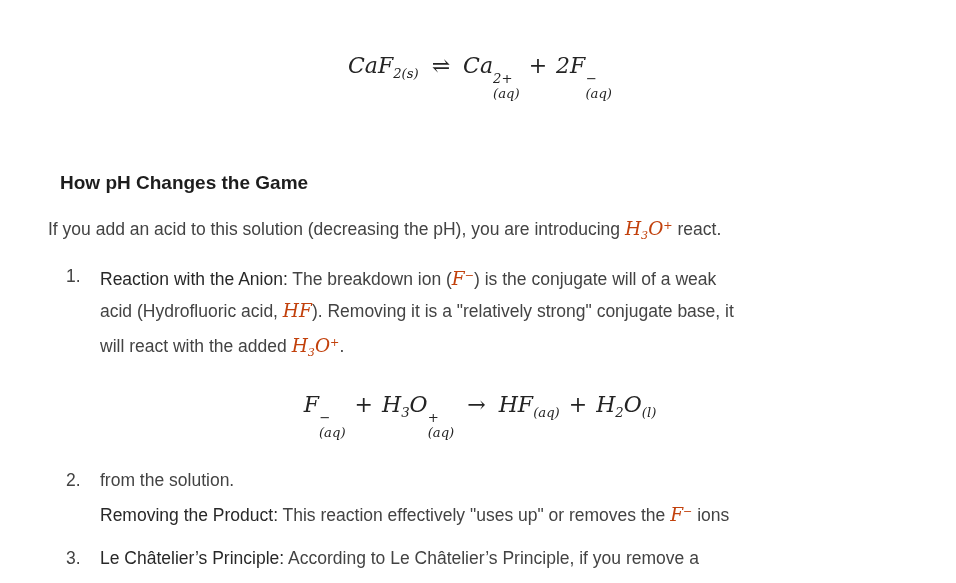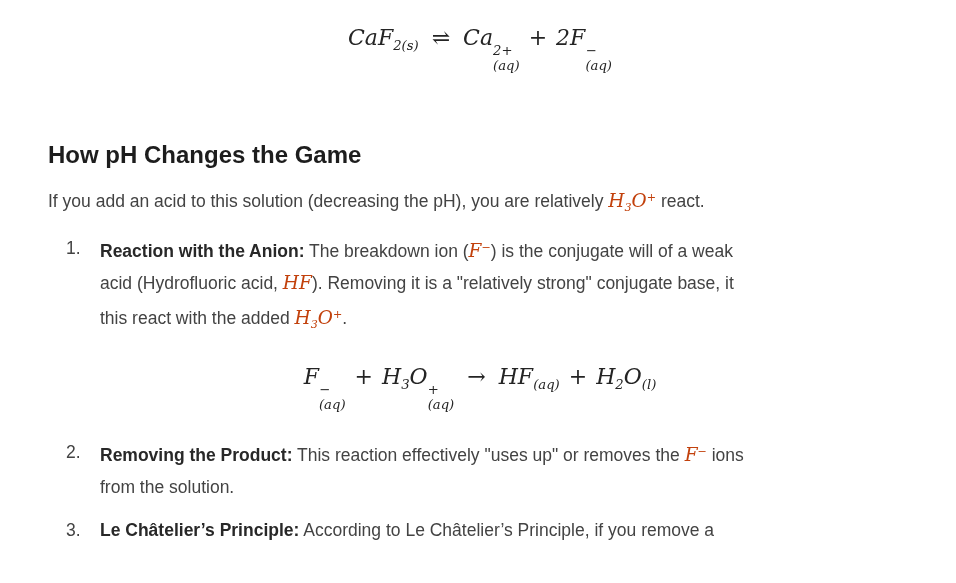--- a/index.html
+++ b/index.html
@@ -12,100 +12,100 @@
   }
   .content { padding: 16px 44px 0 48px; }
 
   
   .eq {
     text-align: center;
     font-family: "DejaVu Serif", "DejaVu Sans", serif;
     font-style: italic;
     font-size: 22px; line-height: 40px; color: #242424;
   }
-  .eq-top { margin: 2px 0 0 0; text-align: center; }
+  .eq-top { margin: 30px 0 0 0; text-align: center; }
   .eq-mid { margin: 16px 0 24px 0; }
   .mop { font-style: normal; }
   .opsp { margin: 0 9px; }
   .oprel { margin: 0 13px; }
 
   
   .math {
     font-family: "DejaVu Serif", "DejaVu Sans", serif;
     font-style: italic; font-size: 1.06em; color: #c2410c;
     white-space: nowrap;
   }
   .msub { font-size: 60%; vertical-align: -0.35em; }
   .msup { font-size: 60%; vertical-align: 0.55em; }
   
   .ss {
     display: inline-flex; flex-direction: column; align-items: flex-start;
     font-size: 60%; line-height: 1.15; vertical-align: -0.78em;
   }
 
   h2 {
-    font-size: 24px; line-height: 26px; font-weight: 700;
-    color: #1d1d1d; margin: 68px 0 0 0;
+    font-size: 19px; line-height: 26px; font-weight: 700;
+    color: #1d1d1d; margin: 68px 0 0 12px;
   }
   .intro { margin: 14px 0 8px 0; }
   .ln { display: block; }
 
   .list { margin: 0; }
   .li { display: flex; padding-left: 18px; margin-bottom: 11px; }
   .num { width: 34px; flex: 0 0 34px; color: #434343; }
   .li-text { flex: 1 1 auto; }
-  .lead { font-weight: 700; color: #282828; }
+  .lead { font-weight: 400; color: #282828; }
 </style>
 </head>
 <body>
 
 <div class="content">
 
   <div class="eq eq-top">
     <span><span>CaF</span><span class="msub">2(s)</span></span><span class="mop oprel">⇌</span><span><span>Ca</span><span class="ss">
           <span>2+</span>
           <span>(aq)</span>
         </span></span><span class="mop opsp">+</span><span><span>2F</span><span class="ss">
           <span>−</span>
           <span>(aq)</span>
         </span></span>
   </div>
 
   <h2>How pH Changes the Game</h2>
 
   <p class="intro">
-    <span class="ln"><span>If you add an acid to this solution (decreasing the pH), you are relatively </span><span class="math"><span>H</span><span class="msub">3</span><span>O</span><span class="msup">+</span></span><span> react.</span></span>
+    <span class="ln"><span>If you add an acid to this solution (decreasing the pH), you are introducing </span><span class="math"><span>H</span><span class="msub">3</span><span>O</span><span class="msup">+</span></span><span> react.</span></span>
   </p>
 
   <div class="list">
 
     <div class="li">
       <span class="num">1.</span>
       <div class="li-text">
         <span class="ln"><span class="lead">Reaction with the Anion:</span><span> The breakdown ion (</span><span class="math"><span>F</span><span class="msup">−</span></span><span>) is the conjugate will of a weak</span></span>
         <span class="ln"><span>acid (Hydrofluoric acid, </span><span class="math">HF</span><span>). Removing it is a "relatively strong" conjugate base, it</span></span>
-        <span class="ln"><span>this react with the added </span><span class="math"><span>H</span><span class="msub">3</span><span>O</span><span class="msup">+</span></span><span>.</span></span>
+        <span class="ln"><span>will react with the added </span><span class="math"><span>H</span><span class="msub">3</span><span>O</span><span class="msup">+</span></span><span>.</span></span>
       </div>
     </div>
 
     <div class="eq eq-mid">
       <span><span>F</span><span class="ss">
             <span>−</span>
             <span>(aq)</span>
           </span></span><span class="mop opsp">+</span><span><span>H</span><span class="msub">3</span><span>O</span><span class="ss">
             <span>+</span>
             <span>(aq)</span>
           </span></span><span class="mop oprel">→</span><span><span>HF</span><span class="msub">(aq)</span></span><span class="mop opsp">+</span><span><span>H</span><span class="msub">2</span><span>O</span><span class="msub">(l)</span></span>
     </div>
 
     <div class="li">
       <span class="num">2.</span>
       <div class="li-text">
+        <span class="ln">from the solution.</span>
         <span class="ln"><span class="lead">Removing the Product:</span><span> This reaction effectively "uses up" or removes the </span><span class="math"><span>F</span><span class="msup">−</span></span><span> ions</span></span>
-        <span class="ln">from the solution.</span>
       </div>
     </div>
 
     <div class="li">
       <span class="num">3.</span>
       <div class="li-text">
         <span class="ln"><span class="lead">Le Châtelier’s Principle:</span><span> According to Le Châtelier’s Principle, if you remove a</span></span>
 
       </div>
     </div>

